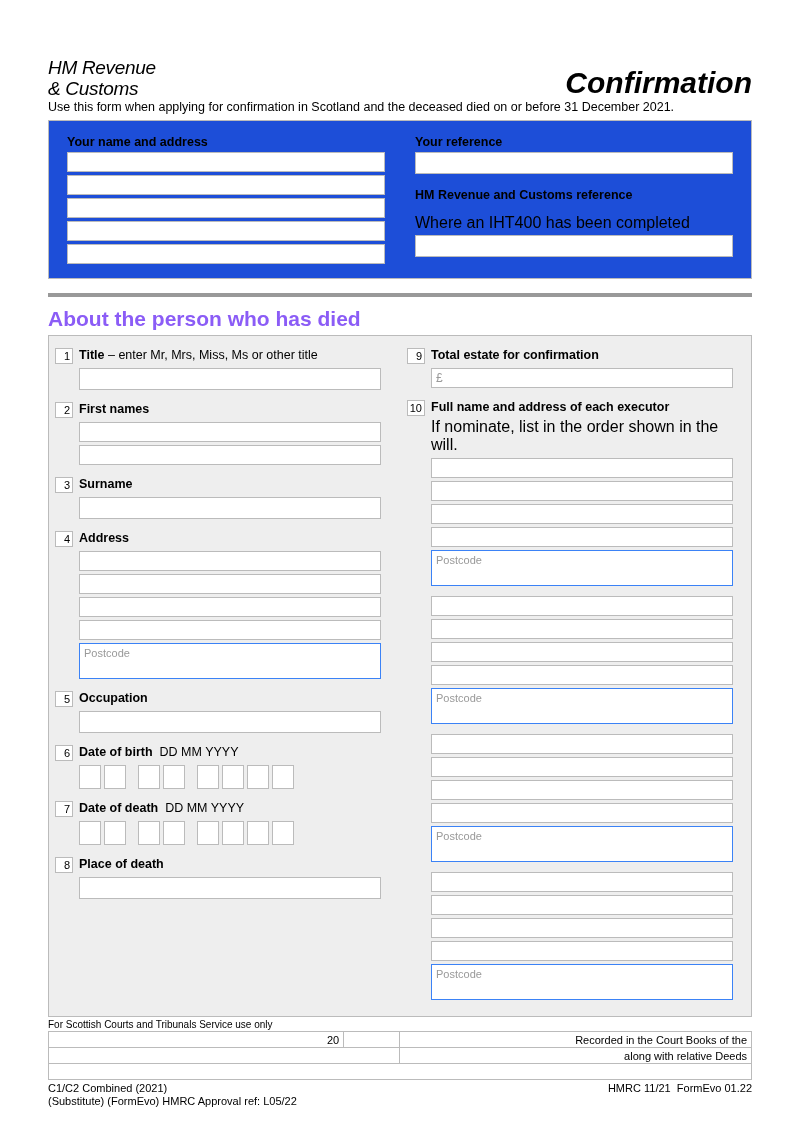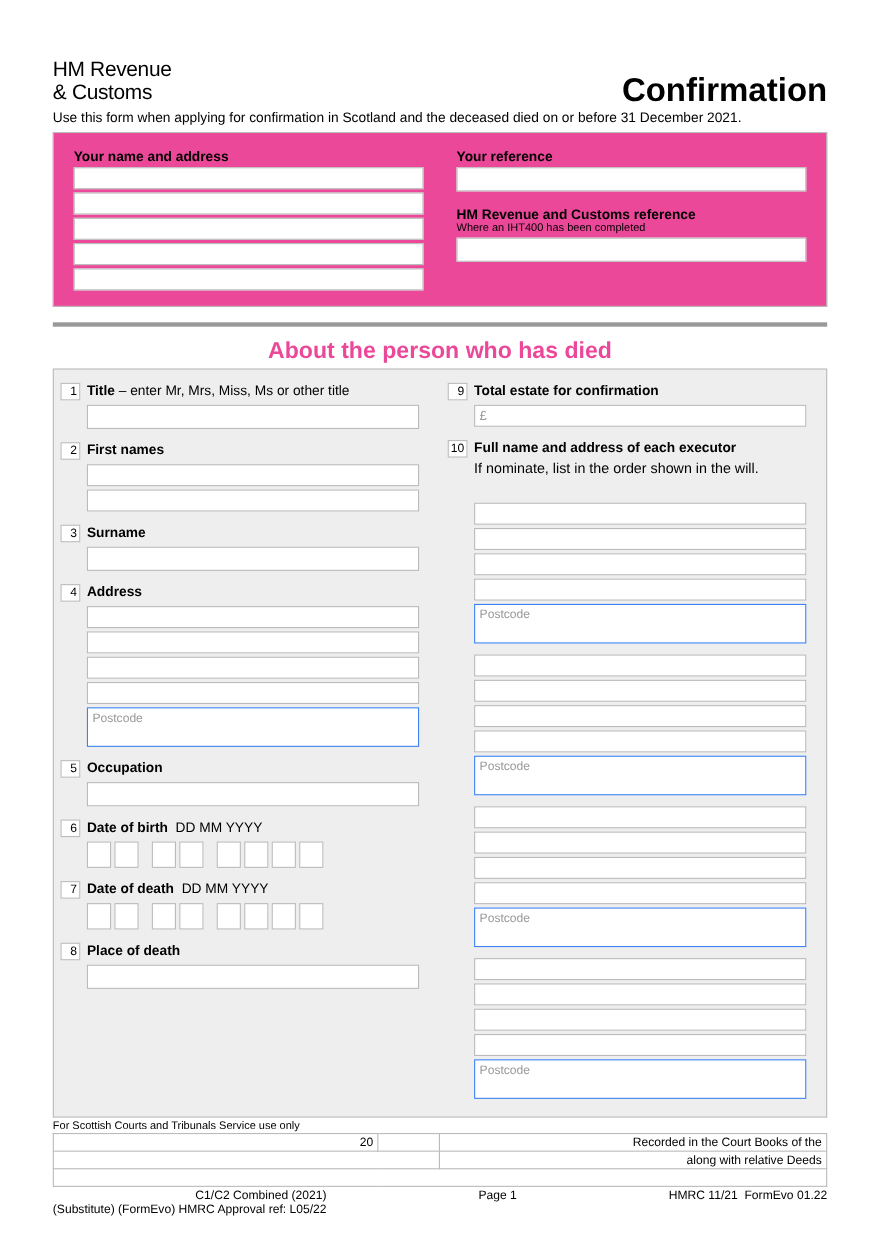--- a/index.html
+++ b/index.html
@@ -11,68 +11,68 @@
     color: #000;
     background: #fff;
     width: 800px;
   }
   .page {
     padding: 50px 48px 20px 48px;
   }
   .header-row {
     display: flex;
     justify-content: space-between;
-    align-items: center;
+    align-items: flex-end;
+    font-style: italic;
   }
   .logo {
     font-size: 19px;
     font-weight: 500;
     line-height: 1.1;
     letter-spacing: -0.3px;
   }
   .title {
     font-size: 30px;
     font-weight: 700;
     margin-top: 16px;
   }
   .intro {
     font-size: 12.5px;
   }
   .box1 {
     margin-top: 6px;
     border: 1px solid #bbb;
-    background: #ec4899;
+    background: #1d4ed8;
     padding: 14px 18px 14px 18px;
     display: flex;
     gap: 30px;
   }
   .col {
     flex: 1;
   }
   .label-strong { font-weight: 700; font-size: 12.5px; }
-  .label-sub { font-size: 10px; }
+  .label-sub { font-size: 16px; margin-top: 12px; }
   .input {
     background: #fff;
     border: 1px solid #bbb;
     height: 20px;
     width: 100%;
     margin-top: 3px;
   }
   .input.tall { height: 22px; }
   .rule {
     height: 4px;
     background: #999;
     margin-top: 14px;
   }
   h2 {
     font-size: 21px;
     font-weight: 700;
-    color: #ec4899;
+    color: #8b5cf6;
     margin: 10px 0 4px 0;
-    text-align: center;
   }
   .box2 {
     border: 1px solid #bbb;
     background: #eee;
     padding: 12px 18px 10px 6px;
     display: flex;
     gap: 26px;
   }
   .leftcol, .rightcol { flex: 1; }
   .q {
@@ -127,24 +127,24 @@
   .pound-line {
     background: #fff;
     border: 1px solid #bbb;
     height: 20px;
     padding-left: 4px;
     font-size: 12px;
     color: #999;
     line-height: 18px;
   }
   .exec-subhint {
-    font-size: 13px;
+    font-size: 16px;
     margin-left: 24px;
     margin-top: 2px;
-    margin-bottom: 24px;
+    margin-bottom: 4px;
   }
   .exec-block {
     margin-left: 24px;
     margin-bottom: 10px;
   }
   .court-label {
     font-size: 10px;
     margin-top: 2px;
   }
   table.court {
@@ -158,21 +158,21 @@
     height: 16px;
     padding: 0 4px;
   }
   .footer-row {
     display: flex;
     justify-content: space-between;
     align-items: flex-start;
     margin-top: 2px;
     font-size: 11px;
   }
-  .footer-left { line-height: 1.2; text-align: right; }
+  .footer-left { line-height: 1.2; }
   .footer-center { text-align: center; flex:1; }
   .footer-right { text-align: center; }
 </style>
 </head>
 <body>
 
 <div class="page">
 
   <div class="header-row">
     <div class="logo">
@@ -386,21 +386,18 @@
       <td colspan="3"></td>
     </tr>
   </tbody>
     </table>
 
   <div class="footer-row">
     <div class="footer-left">
       <span>C1/C2 Combined (2021)</span><br>
       <span>(Substitute) (FormEvo) HMRC Approval ref: L05/22</span>
     </div>
-    <div class="footer-center">
-      <span>Page 1</span>
-    </div>
     <div class="footer-right">
       <span>HMRC 11/21</span>&nbsp;&nbsp;<span>FormEvo 01.22</span>
     </div>
   </div>
 
 </div>
 
 </body></html>

